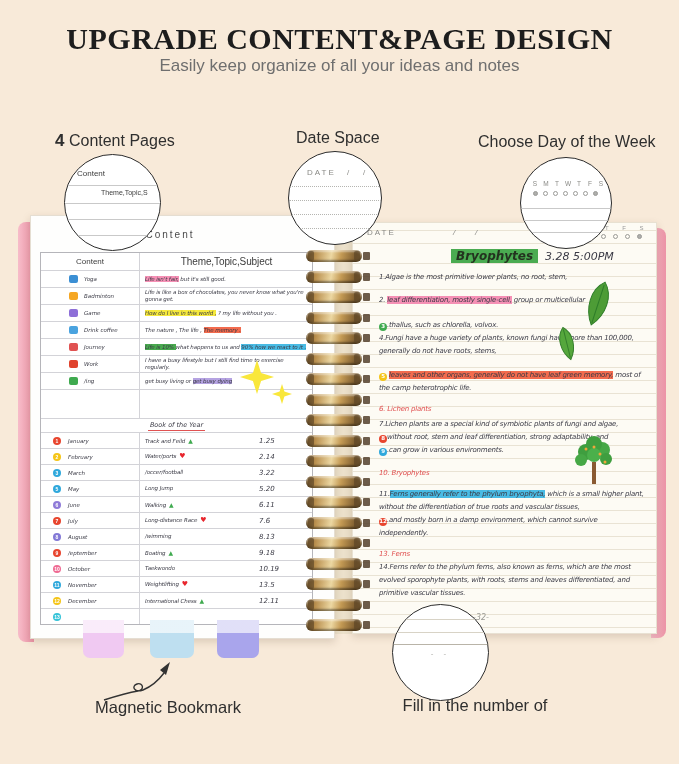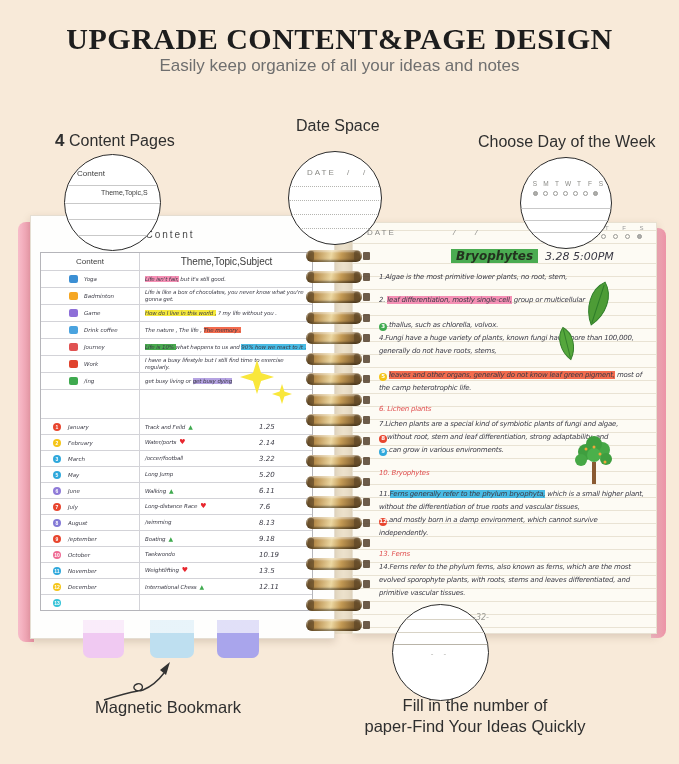--- a/index.html
+++ b/index.html
@@ -89,21 +89,21 @@
 </style>
 </head>
 <body>
 
 <div class="stage">
 
   <div class="abs subtitle">Easily keep organize of all your ideas and notes</div>
   <div class="abs title">UPGRADE CONTENT&amp;PAGE DESIGN</div>
 
   <div class="abs callout-label" style="left:55px;top:131px"><b>4</b> <span>Content Pages</span></div>
-  <div class="abs callout-label" style="left:296px;top:117px">Date Space</div>
+  <div class="abs callout-label" style="left:296px;top:129px">Date Space</div>
   <div class="abs callout-label" style="left:478px;top:133px">Choose Day of the Week</div>
 
   <div class="abs cover" style="left:18px;top:222px;width:16px;height:420px;border-radius:8px 0 0 8px"></div>
   <div class="abs cover" style="left:651px;top:228px;width:15px;height:410px;border-radius:0 8px 8px 0"></div>
   <div class="abs gapstrip"></div>
   <div class="abs pageL"></div>
   <div class="abs pageR">
     <div class="abs rp-date">DATE</div>
     <div class="rp-slash" style="left:100px">/</div>
     <div class="rp-slash" style="left:122px">/</div>
@@ -114,21 +114,21 @@
         <span class="wdot"></span>
         <span class="wdot fill"></span>
       </div>
     <div class="rp-title hw">Bryophytes</div>
     <div class="rp-time hw">3.28 5:00PM</div>
     <div id="notes">
         <div class="note hw" style="top: 48px;"><span>1.Algae is the most primitive lower plants, no root, stem,</span></div>
         <div class="note hw" style="top: 71px;"><span>2. </span><span class="hl-pink">leaf differentiation, mostly single-cell,</span><span> group or multicellular</span></div>
         <div class="note hw" style="top: 96px;"><span class="nbadge" style="background: rgb(63, 170, 79);">3</span><span>.thallus, such as chlorella, volvox.</span></div>
         <div class="note hw" style="top: 109px;"><span>4.Fungi have a huge variety of plants, known fungi have more than 100,000, generally do not have roots, stems,</span></div>
-        <div class="note hw" style="top: 146px;"><span class="nbadge" style="background: rgb(245, 197, 24);">5</span><span> </span><span class="hl-red">leaves and other organs, generally do not know leaf green pigment,</span><span> most of the camp heterotrophic life.</span></div>
+        <div class="note hw" style="top: 146px;"><span class="nbadge" style="background: rgb(245, 197, 24);">5</span><span> </span><span class="hl-red">leaves and other organs, generally do not have leaf green memory,</span><span> most of the camp heterotrophic life.</span></div>
         <div class="note hw note-red" style="top: 180px;"><span>6. Lichen plants</span></div>
         <div class="note hw" style="top: 195px;"><span>7.Lichen plants are a special kind of symbiotic plants of fungi and algae,</span></div>
         <div class="note hw" style="top: 208px;"><span class="nbadge" style="background: rgb(232, 69, 46);">8</span><span>without root, stem and leaf differentiation, strong adaptability, and</span></div>
         <div class="note hw" style="top: 221px;"><span class="nbadge" style="background: rgb(47, 168, 220);">9</span><span>.can grow in various environments.</span></div>
         <div class="note hw note-red" style="top: 244px;"><span>10. Bryophytes</span></div>
         <div class="note hw" style="top: 265px;"><span>11.</span><span class="hl-blue">Ferns generally refer to the phylum bryophyta,</span><span> which is a small higher plant, without the differentiation of true roots and vascular tissues,</span></div>
         <div class="note hw" style="top: 291px;"><span class="nbadge" style="background: rgb(232, 69, 46);">12</span><span>.and mostly born in a damp environment, which cannot survive independently.</span></div>
         <div class="note hw note-red" style="top: 325px;"><span>13. Ferns</span></div>
         <div class="note hw" style="top: 338px;"><span>14.Ferns refer to the phylum ferns, also known as ferns, which are the most evolved sporophyte plants, with roots, stems and leaves differentiated, and primitive vascular tissues.</span></div>
       </div>
@@ -293,20 +293,23 @@
           <div class="lc1">
             <span class="llabel hw"></span>
           </div>
           <div class="lc2 hw"></div>
         </div>
       </div>
     <div class="lrow erow">
         <div class="lc1"></div>
         <div class="lc2"></div>
       </div>
+    <div class="lrow brow hw">
+      <span class="boy-title">Book of the Year</span>
+    </div>
     <div id="book-rows">
         <div class="lrow mrow">
           <div class="lc1">
             <span class="mbadge" style="background: rgb(232, 69, 46);">1</span>
             <span class="lmonth hw">January</span>
           </div>
           <div class="lc2 hw"><span class="lact">Track and Feild</span><span class="mark-tri">▲</span></div>
           <span class="ldate">1.25</span>
         </div>
         <div class="lrow mrow">
@@ -482,16 +485,15 @@
     </div>
 
   <svg class="abs arrow-svg" style="left:98px;top:648px" width="100" height="56" viewBox="0 0 100 56">
     <path d="M6,52 Q28,45 40,43 C47,42 45,34 39,36 C33,38 36,45 45,42 Q57,37 66,25" fill="none" stroke="#333" stroke-width="1.4"></path>
     <polygon points="72,14 62,22 68,27" fill="#333"></polygon>
   </svg>
 
   <div class="abs bottom-label" style="left:78px;top:698px;width:180px">Magnetic Bookmark</div>
   <div class="abs bottom-label" style="left:340px;top:695px;width:270px;line-height:21px">
     <div>Fill in the number of</div>
-    <div>paper-Find Your Ideas Quickly</div>
   </div>
 
 </div>
 
 </body></html>

